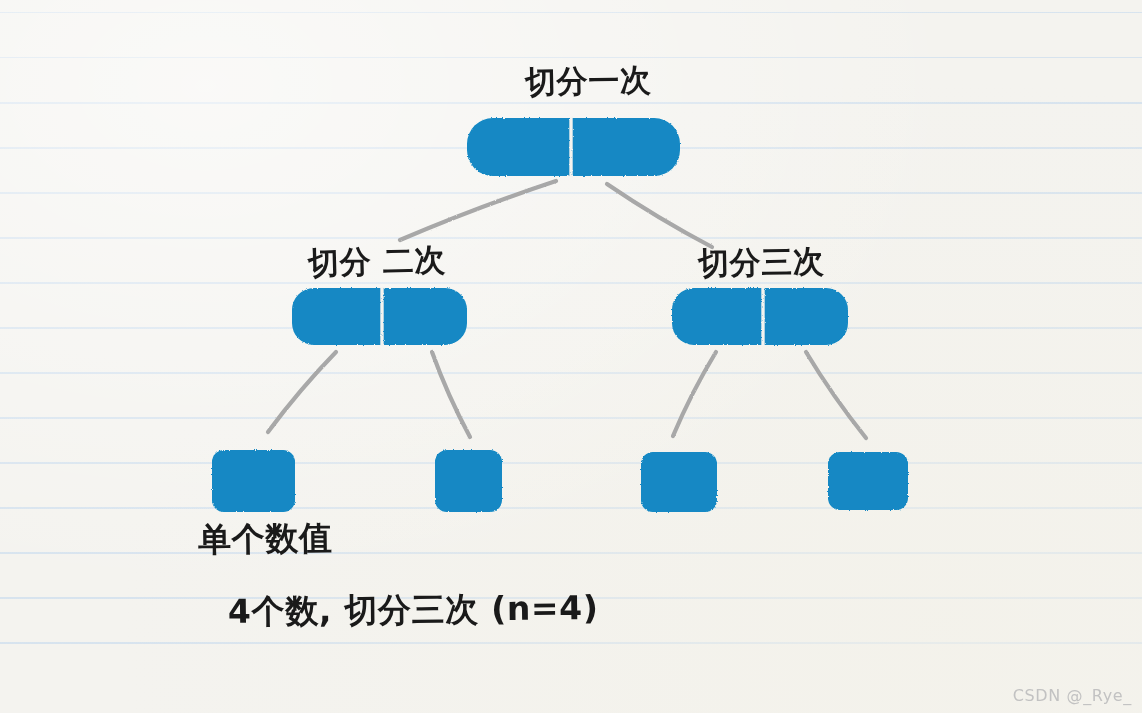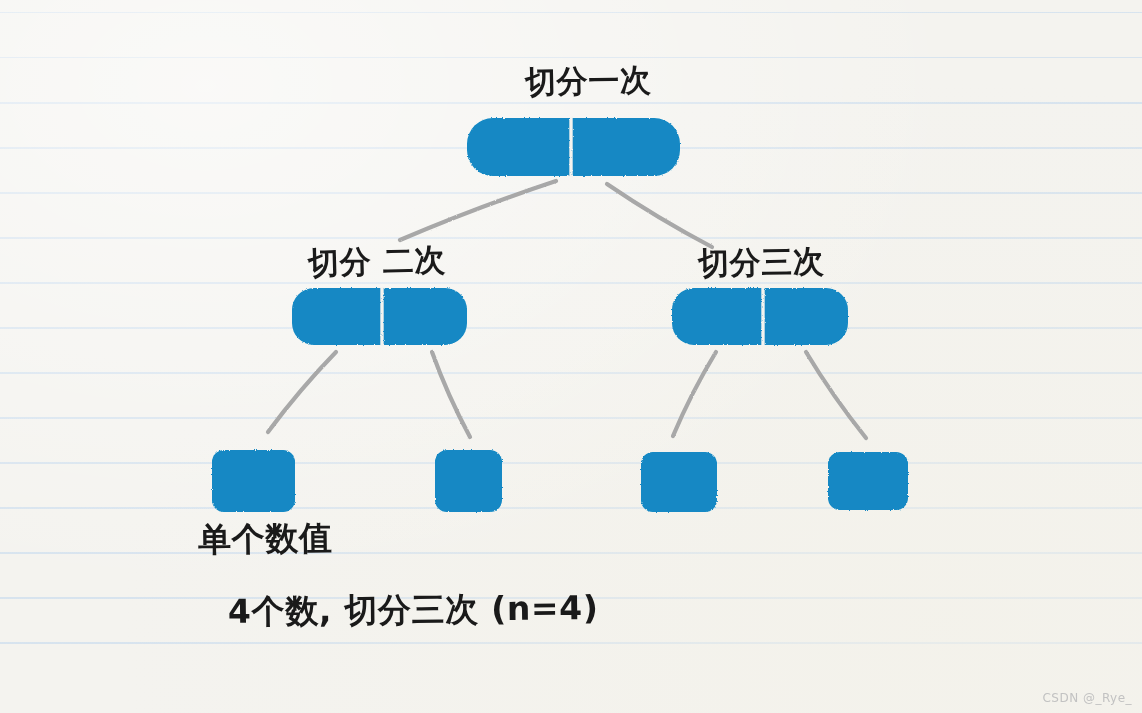--- a/index.html
+++ b/index.html
@@ -69,21 +69,21 @@
   #label-right  { left: 698px; top: 243px; font-size: 31px; transform: rotate(-1.0deg); }
   #label-single { left: 198px; top: 518px; font-size: 33px; transform: rotate(-0.8deg); }
   #label-count  { left: 228px; top: 590px; font-size: 33px; transform: rotate(-0.6deg); }
 
   
   #watermark {
     position: absolute;
     right: 10px;
     bottom: 8px;
     font-family: "DejaVu Sans", sans-serif;
-    font-size: 12px;
+    font-size: 16px;
     color: #c2c2c2;
     letter-spacing: 0.04em;
     user-select: none;
   }
 </style>
 </head>
 <body>
 
 <div id="canvas">
 

